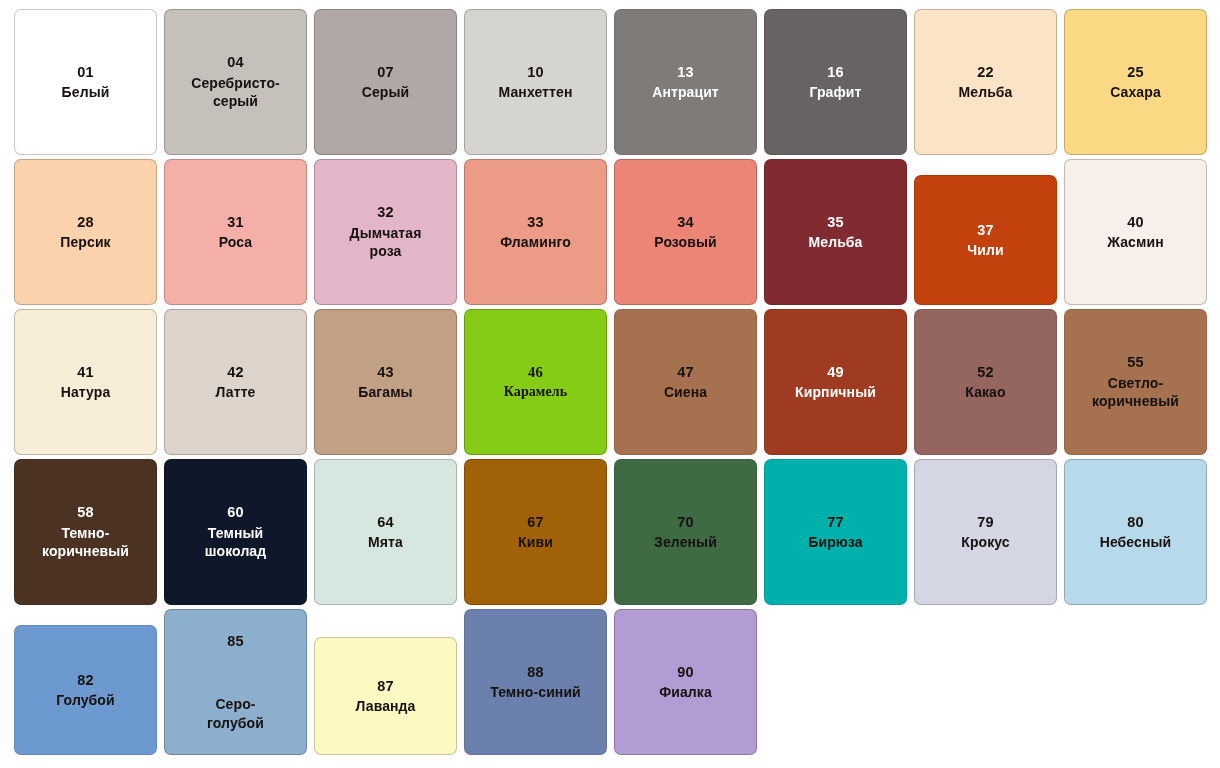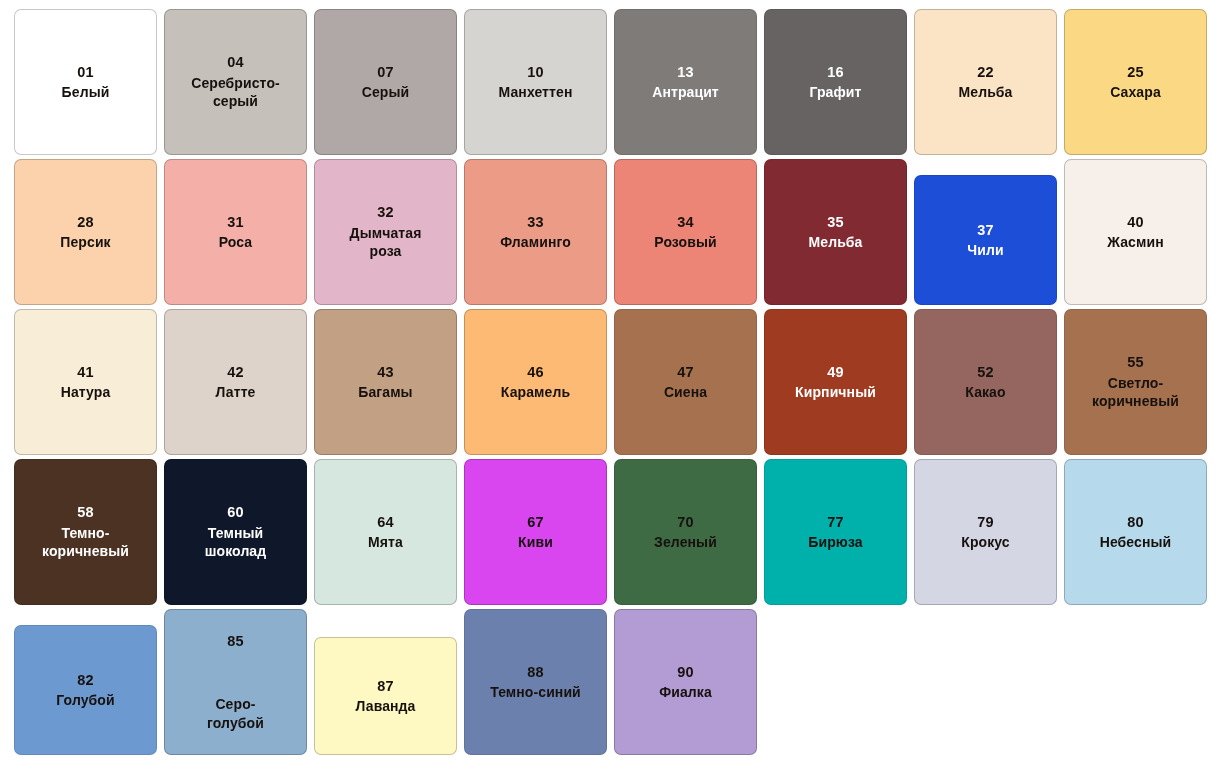--- a/index.html
+++ b/index.html
@@ -118,41 +118,41 @@
       <div class="name">Фламинго</div>
     </div>
     <div class="swatch dark-text pale-border" style="background: rgb(237, 133, 119);">
       <div class="code">34</div>
       <div class="name">Розовый</div>
     </div>
     <div class="swatch light-text deep-border" style="background: rgb(130, 42, 49);">
       <div class="code">35</div>
       <div class="name">Мельба</div>
     </div>
-    <div class="swatch light-text deep-border" style="background: #1d4ed8; margin-top: 16px;">
+    <div class="swatch light-text deep-border" style="background: #c2410c; margin-top: 16px;">
       <div class="code">37</div>
       <div class="name">Чили</div>
     </div>
     <div class="swatch dark-text pale-border" style="background: rgb(247, 239, 233);">
       <div class="code">40</div>
       <div class="name">Жасмин</div>
     </div>
     <div class="swatch dark-text pale-border" style="background: rgb(248, 237, 214);">
       <div class="code">41</div>
       <div class="name">Натура</div>
     </div>
     <div class="swatch dark-text pale-border" style="background: rgb(221, 211, 202);">
       <div class="code">42</div>
       <div class="name">Латте</div>
     </div>
     <div class="swatch dark-text pale-border" style="background: rgb(194, 160, 131);">
       <div class="code">43</div>
       <div class="name">Багамы</div>
     </div>
-    <div class="swatch dark-text pale-border" style="background: #fdba74;">
+    <div class="swatch dark-text pale-border" style="background: #84cc16; font-family: Liberation Serif, serif;">
       <div class="code">46</div>
       <div class="name">Карамель</div>
     </div>
     <div class="swatch dark-text deep-border" style="background: rgb(165, 113, 79);">
       <div class="code">47</div>
       <div class="name">Сиена</div>
     </div>
     <div class="swatch light-text deep-border" style="background: rgb(158, 59, 32);">
       <div class="code">49</div>
       <div class="name">Кирпичный</div>
@@ -173,21 +173,21 @@
     </div>
     <div class="swatch light-text deep-border" style="background: #0f172a;">
       <div class="code">60</div>
       <div class="name">Темный
 шоколад</div>
     </div>
     <div class="swatch dark-text pale-border" style="background: rgb(214, 231, 223);">
       <div class="code">64</div>
       <div class="name">Мята</div>
     </div>
-    <div class="swatch dark-text pale-border" style="background: #d946ef;">
+    <div class="swatch dark-text pale-border" style="background: #a16207;">
       <div class="code">67</div>
       <div class="name">Киви</div>
     </div>
     <div class="swatch dark-text deep-border" style="background: rgb(62, 106, 68);">
       <div class="code">70</div>
       <div class="name">Зеленый</div>
     </div>
     <div class="swatch dark-text deep-border" style="background: rgb(0, 176, 171);">
       <div class="code">77</div>
       <div class="name">Бирюза</div>

